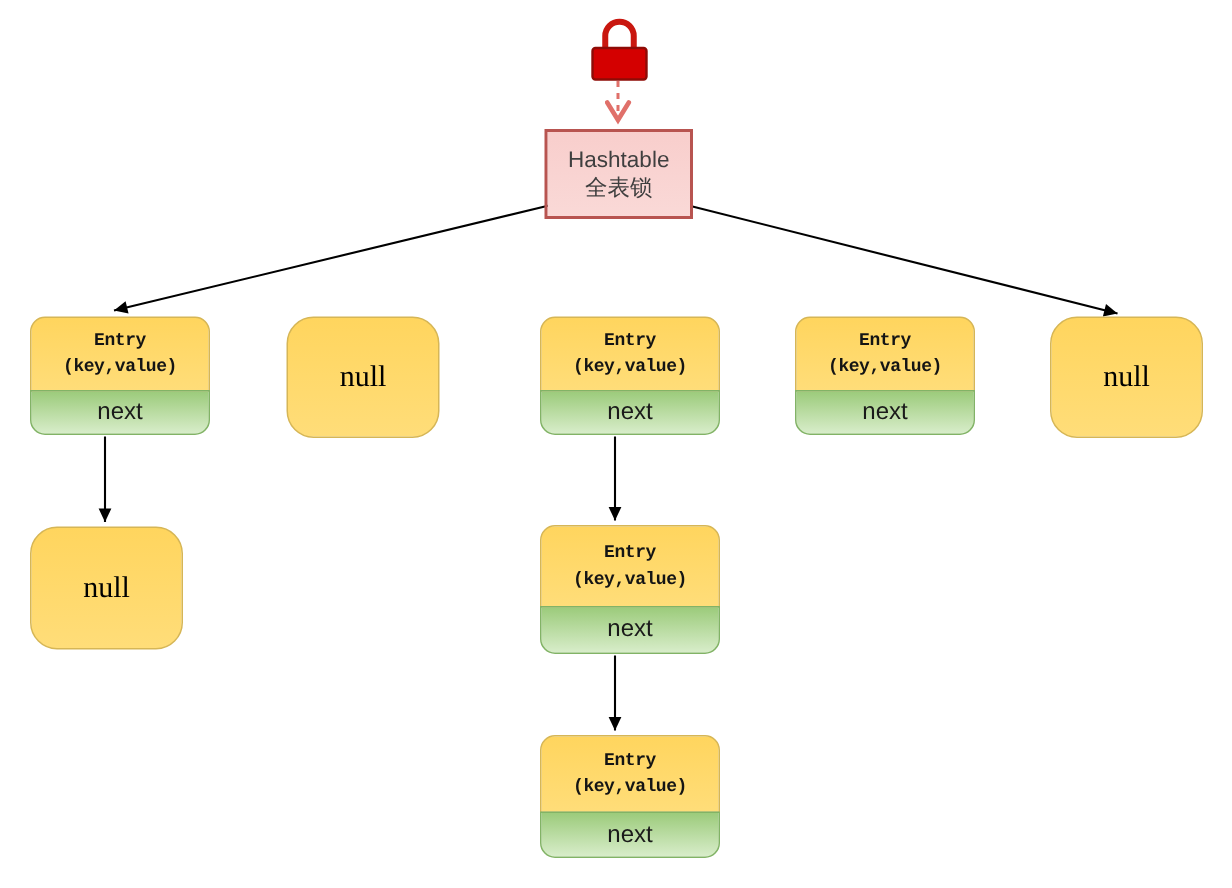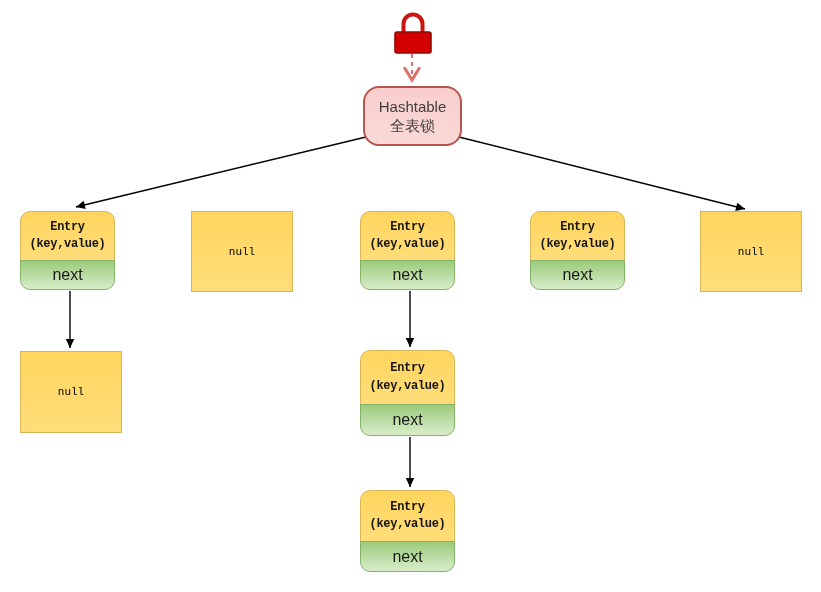--- a/index.html
+++ b/index.html
@@ -7,50 +7,50 @@
     position:relative;width:821px;height:592px;background:#ffffff;
     font-family:"Liberation Sans",sans-serif;overflow:hidden;
   }
   .edges{position:absolute;left:0;top:0;pointer-events:none;}
 
   .lock{position:absolute;left:391px;top:10px;}
 
   .root{
     position:absolute;left:363px;top:86px;width:95px;height:56px;
     background:linear-gradient(180deg,#f8cecc,#fad9d7);
-    border:2px solid #b85450;border-radius:16px;
+    border:2px solid #b85450;border-radius:0;
     display:flex;flex-direction:column;align-items:center;justify-content:center;
     font-size:15px;color:#3f3f3f;line-height:1.3;text-align:center;
   }
 
   .node{
-    position:absolute;width:95px;box-sizing:border-box;
+    position:absolute;width:120px;box-sizing:border-box;
     display:flex;flex-direction:column;
   }
   .entry-top{
     flex:1;
     background:linear-gradient(180deg,#ffd55e,#ffdd79);
     border:1px solid #d6b656;border-radius:10px 10px 0 0;
     display:flex;flex-direction:column;align-items:center;justify-content:center;
     font-family:"Liberation Mono",monospace;font-weight:bold;
     font-size:12px;line-height:1.45;color:#141414;letter-spacing:-0.3px;
   }
   .entry-next{
     height:28px;flex:0 0 auto;
     background:linear-gradient(180deg,#9ccb7b,#d8edca);
     border:1px solid #82b366;border-radius:0 0 10px 10px;margin-top:-1px;
     display:flex;align-items:center;justify-content:center;
     font-size:16px;color:#1a1a1a;
   }
   .null-node{
     position:absolute;width:100px;
     background:linear-gradient(180deg,#ffd55e,#ffdd79);
-    border:1px solid #d6b656;border-radius:0;
+    border:1px solid #d6b656;border-radius:18px;
     display:flex;align-items:center;justify-content:center;
-    font-family:Liberation Mono, monospace;font-size:11px;color:#000;
+    font-family:Liberation Serif, serif;font-size:20px;color:#000;
   }
 </style>
 </head>
 <body>
 
 <div class="canvas">
 
   <svg class="edges" width="821" height="592" viewBox="0 0 821 592">
     <defs>
       <marker id="mArrow" viewBox="0 0 10 10" refX="8.5" refY="5" markerWidth="8" markerHeight="8" orient="auto">

